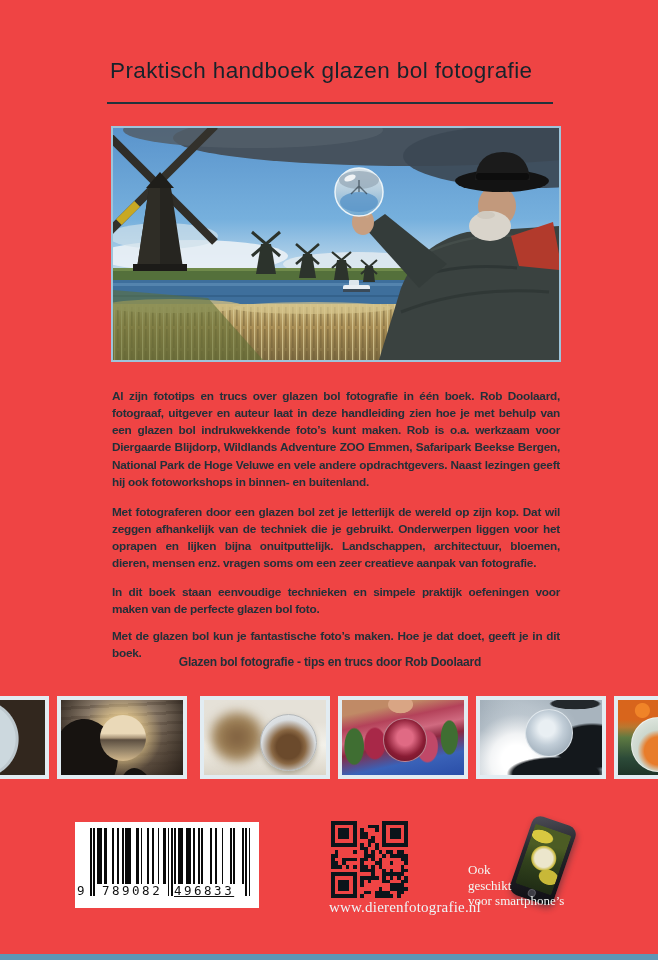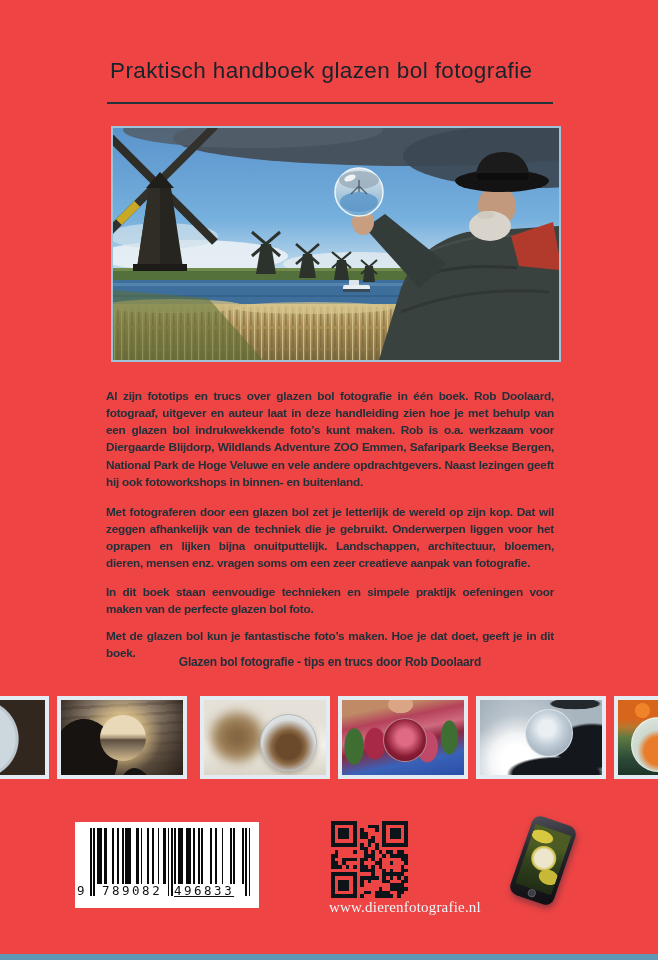--- a/index.html
+++ b/index.html
@@ -10,21 +10,21 @@
   .title{position:absolute;left:110px;top:58px;width:450px;font-size:22.5px;
          color:#16232b;letter-spacing:.4px;white-space:nowrap;}
   .title-rule{position:absolute;left:107px;top:102px;width:446px;height:2px;background:#22323b;}
 
   
   .hero{position:absolute;left:111px;top:126px;width:450px;height:236px;
         border:2px solid #9ec4da;box-sizing:border-box;background:#5d9bd3;}
   .hero svg{display:block;width:100%;height:100%;}
 
   
-  .para{position:absolute;left:106px;width:448px;font-size:11.8px;font-weight:bold;
+  .para{position:absolute;left:112px;width:448px;font-size:11.8px;font-weight:bold;
         letter-spacing:-0.25px;line-height:17.2px;color:#223039;text-align:justify;}
   .p1{top:376px;} .p2{top:492px;} .p3{top:572px;} .p4{top:616px;}
   .tagline{position:absolute;left:106px;top:655px;width:448px;text-align:center;
            font-size:12px;font-weight:bold;color:#223039;letter-spacing:-0.2px;}
 
   
   .thumb{position:absolute;top:696px;width:130px;height:83px;border:4px solid #e2ecf2;
          box-sizing:border-box;overflow:hidden;}
   .thumb::before,.thumb::after{content:"";position:absolute;}
   .t1{left:-81px;background:radial-gradient(circle at 46% 52%, #ccd8de 0 36px, #bdc8ce 37px 39px, #32271e 40px);}
@@ -579,15 +579,20 @@
       </svg>
     </div>
   <div class="qr-url">www.dierenfotografie.nl</div>
 
   <div class="phone-wrap">
     <div class="phone">
       <div class="screen"></div>
       <div class="home"></div>
     </div>
   </div>
+  <div class="smartphone-caption">
+    <div>Ook</div>
+    <div>geschikt</div>
+    <div>voor smartphone’s</div>
+  </div>
 
   <div class="bottom-edge"></div>
 </div>
 
 </body></html>

